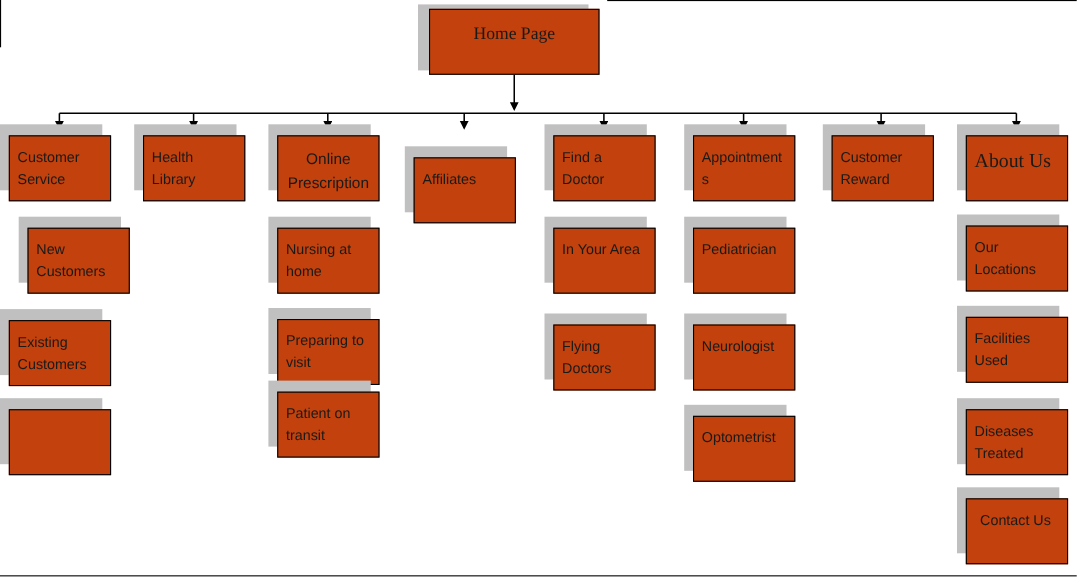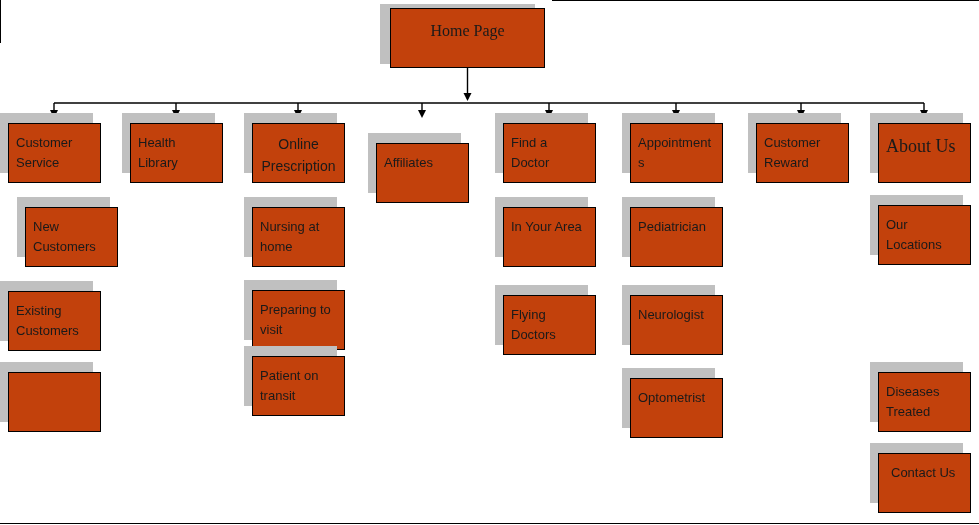--- a/index.html
+++ b/index.html
@@ -89,16 +89,17 @@
   <div class="box" style="left:252px;top:356px;">Patient on transit</div>
 
   <div class="box" style="left:503px;top:207px;">In Your Area</div>
   <div class="box" style="left:503px;top:295px;">Flying Doctors</div>
 
   <div class="box breakword" style="left:630px;top:207px;">Pediatrician</div>
   <div class="box" style="left:630px;top:295px;">Neurologist</div>
   <div class="box breakword" style="left:630px;top:378px;">Optometrist</div>
 
   <div class="box" style="left:878px;top:205px;">Our Locations</div>
+  <div class="box" style="left:878px;top:288px;">Facilities Used</div>
   <div class="box" style="left:878px;top:372px;">Diseases Treated</div>
   <div class="box" style="left:878px;top:453px;padding-left:12px;">Contact Us</div>
 
 </div>
 
 </body></html>

